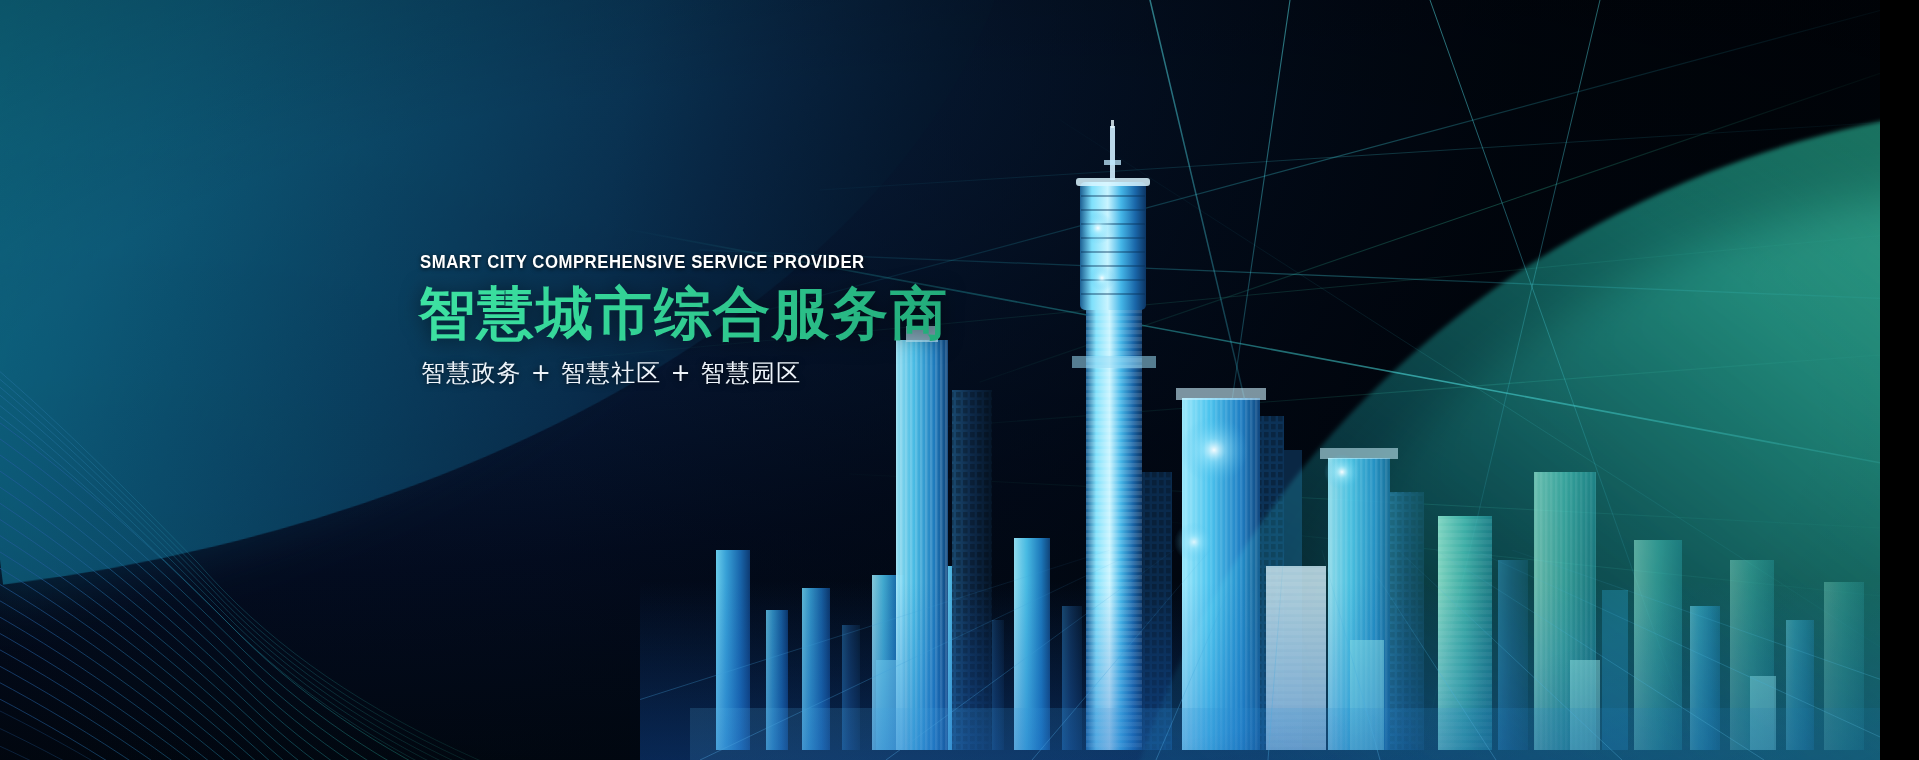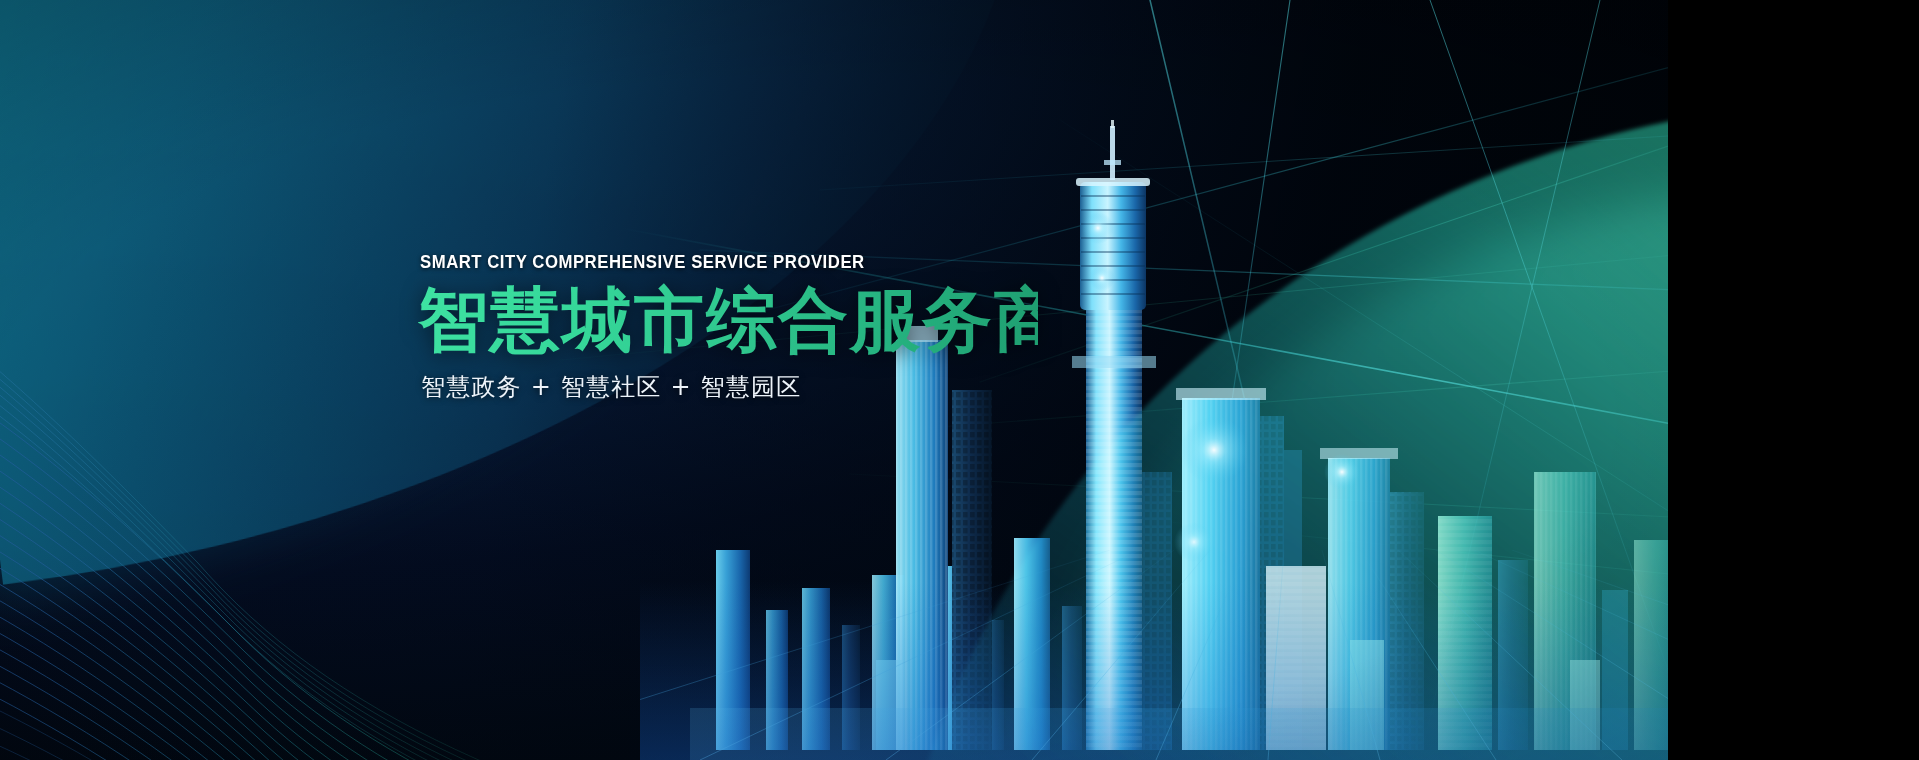--- a/index.html
+++ b/index.html
@@ -1,21 +1,21 @@
 <!DOCTYPE html>
 <html><head>
 <meta charset="utf-8">
 <title>Smart City Banner</title>
 <style>
   html,body{margin:0;padding:0;background:#000;}
   body{font-family:"Liberation Sans","DejaVu Sans",sans-serif;}
 
   .banner{
     position:relative;
-    width:1668px;height:760px;
+    width:1880px;height:760px;
     overflow:hidden;
     background:#020a18;
   }
 
   
   .bg-base{
     position:absolute;inset:0;
     background:
       radial-gradient(120% 95% at 4% 8%, #11597a 0%, #0d3f60 16%, #0a2548 34%, #061733 52%, #030c20 72%, #01070f 100%);
   }
@@ -118,21 +118,21 @@
     letter-spacing:.6px;
     line-height:1;
     transform:scaleX(.88);
     transform-origin:left center;
     text-shadow:0 1px 5px rgba(0,0,0,.75);
     white-space:nowrap;
   }
   .headline{
     margin:0 0 14px 0;
     font-family:"DejaVu Sans","Liberation Sans",sans-serif;
-    font-size:70px;
+    font-size:57px;
     font-weight:700;
     line-height:1.08;
     letter-spacing:2px;
     white-space:nowrap;
     background:linear-gradient(96deg,#3ee2a2 0%,#35d799 26%,#2fc78e 52%,#25b27f 76%,#1f9f71 100%);
     -webkit-background-clip:text;
     background-clip:text;
     color:transparent;
     -webkit-text-fill-color:transparent;
     filter:drop-shadow(0 2px 10px rgba(0,0,0,.55));

